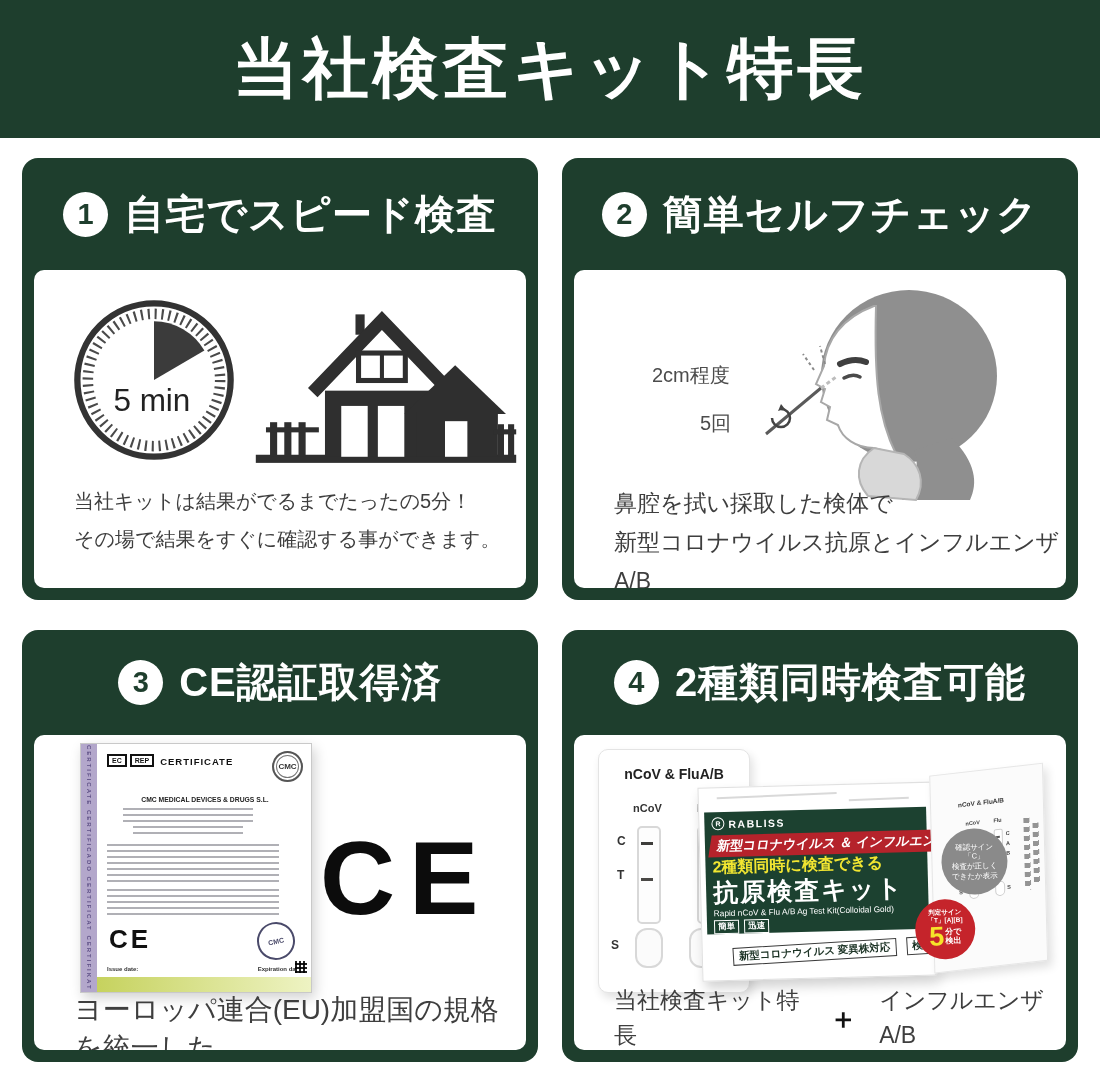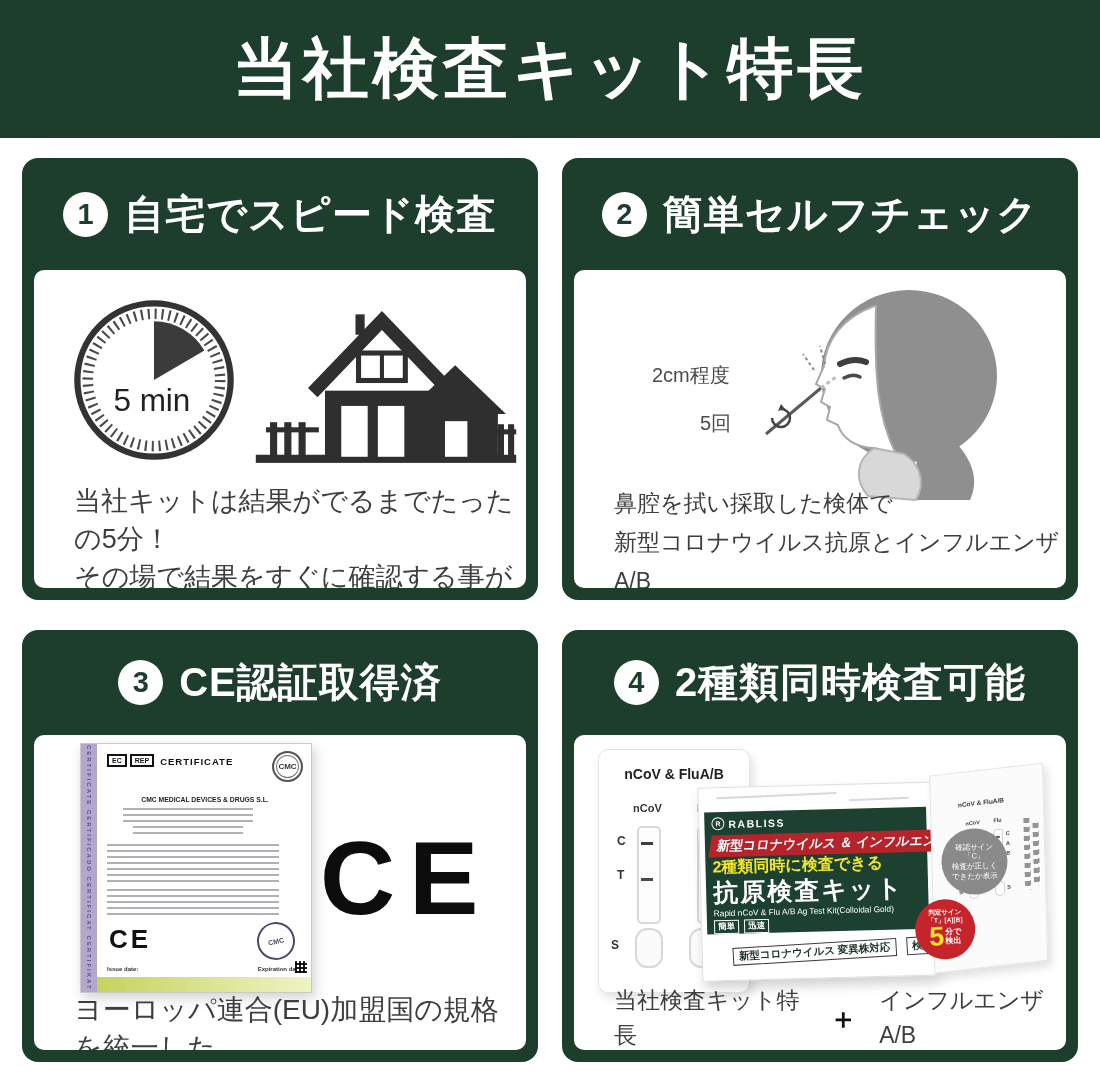--- a/index.html
+++ b/index.html
@@ -21,21 +21,21 @@
   .panel-header{display:flex;align-items:center;justify-content:center;gap:16px;color:#fff;}
   #p1 .panel-header,#p2 .panel-header{height:112px;}
   #p3 .panel-header,#p4 .panel-header{height:105px;}
   .panel-title{font-size:40px;font-weight:800;letter-spacing:1px;}
   .num-badge{width:45px;height:45px;border-radius:50%;background:#fff;color:#1e3e2d;
     display:flex;align-items:center;justify-content:center;font-size:29px;font-weight:800;flex:0 0 auto;}
   .panel-body{position:absolute;left:12px;right:12px;bottom:12px;background:#fff;border-radius:10px;overflow:hidden;}
   #p1 .panel-body,#p2 .panel-body{top:112px;}
   #p3 .panel-body,#p4 .panel-body{top:105px;}
   .caption{position:absolute;left:40px;color:#3e3e3e;}
-  .cap1{top:212px;font-size:27px;line-height:38px;}
+  .cap1{top:212px;font-size:20px;line-height:38px;}
   .cap2{top:214px;font-size:23px;line-height:39px;}
   .cap3{top:256px;font-size:28px;line-height:38px;}
   .cap4{top:248px;font-size:23px;line-height:35px;}
   .cap4-row{display:flex;align-items:center;gap:22px;}
   .plus-icon{font-size:28px;font-weight:900;color:#111;}
 
   
   .clock-svg{position:absolute;left:36px;top:26px;}
   .house-svg{position:absolute;left:218px;top:22px;}
 

